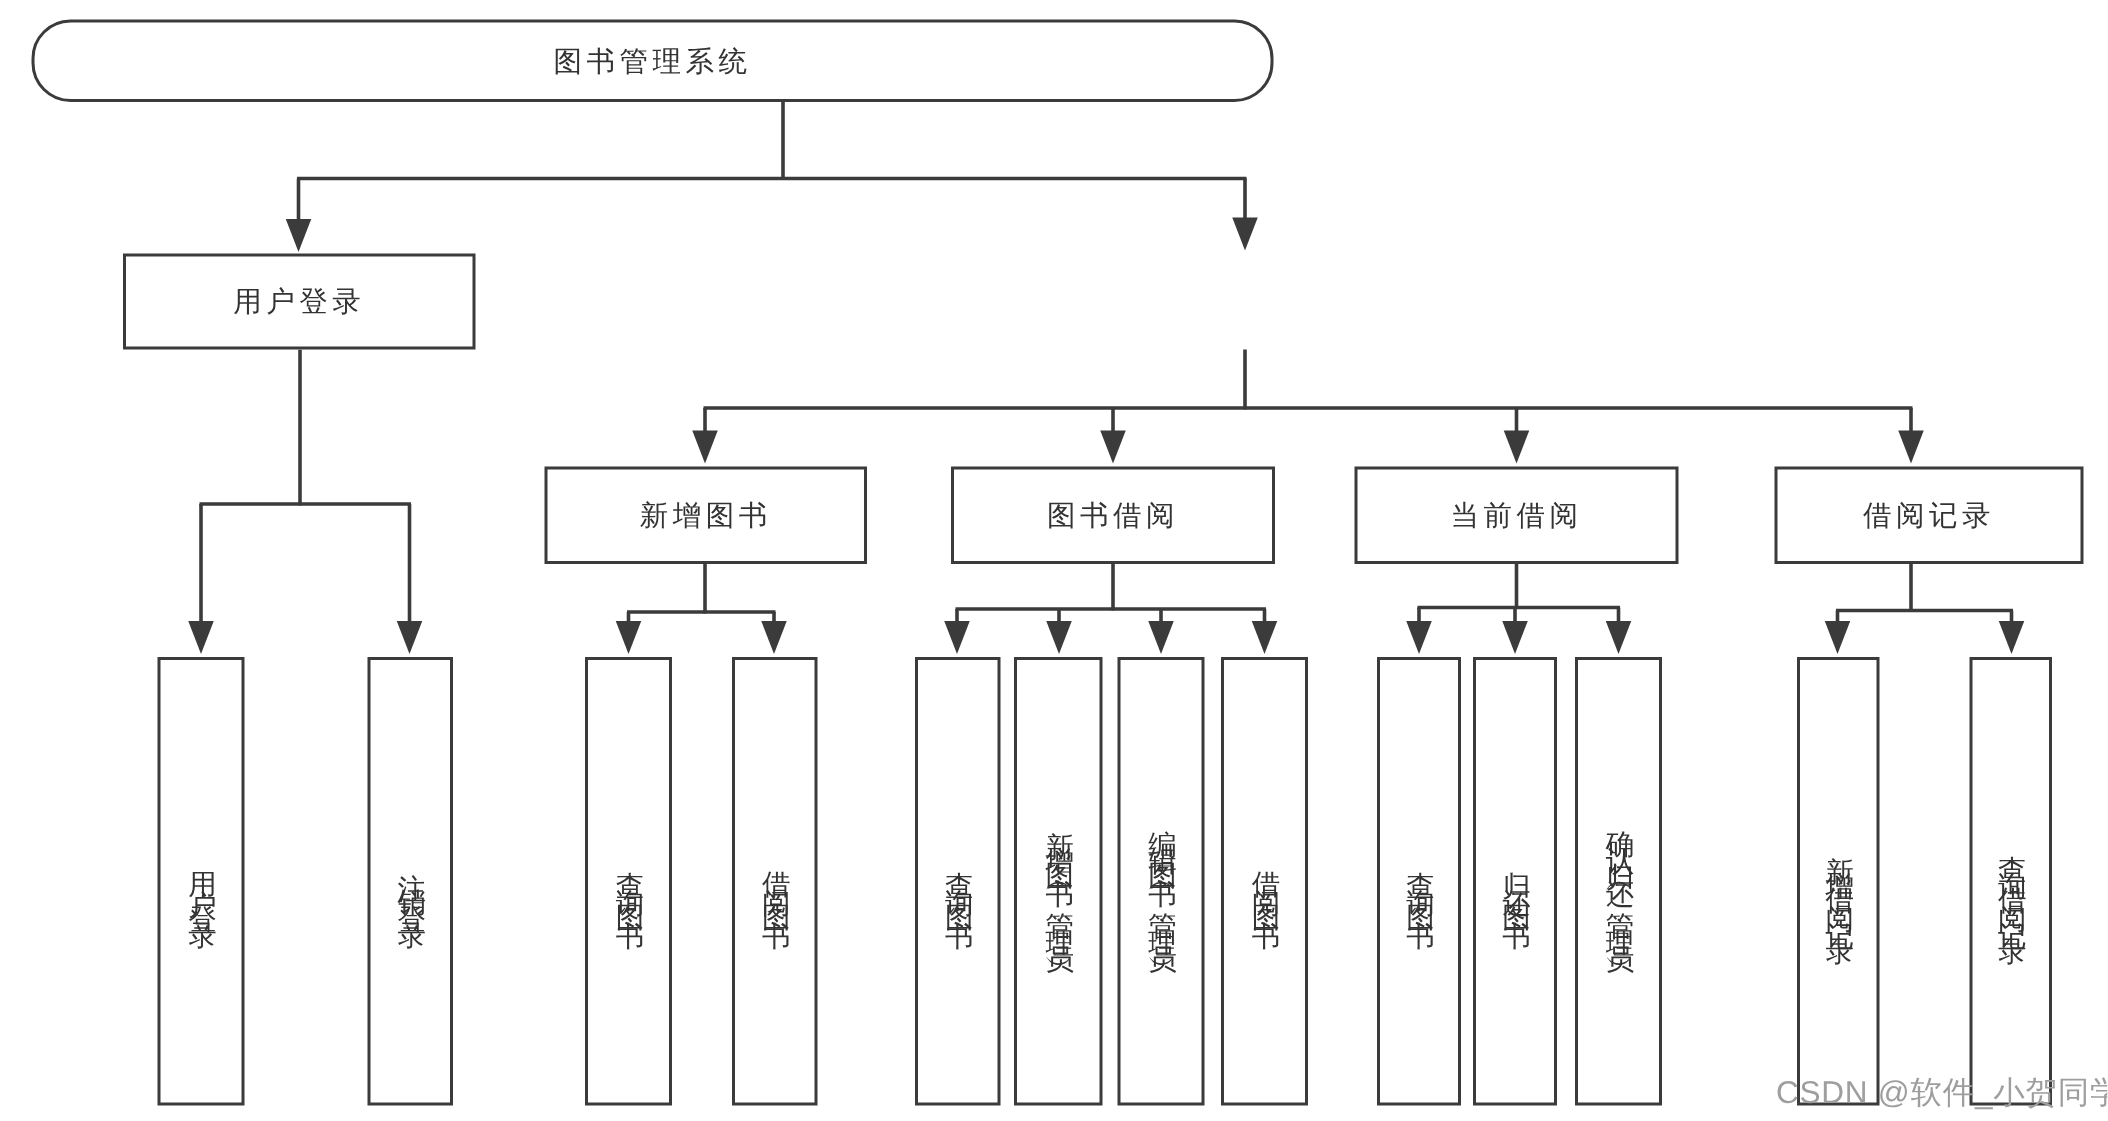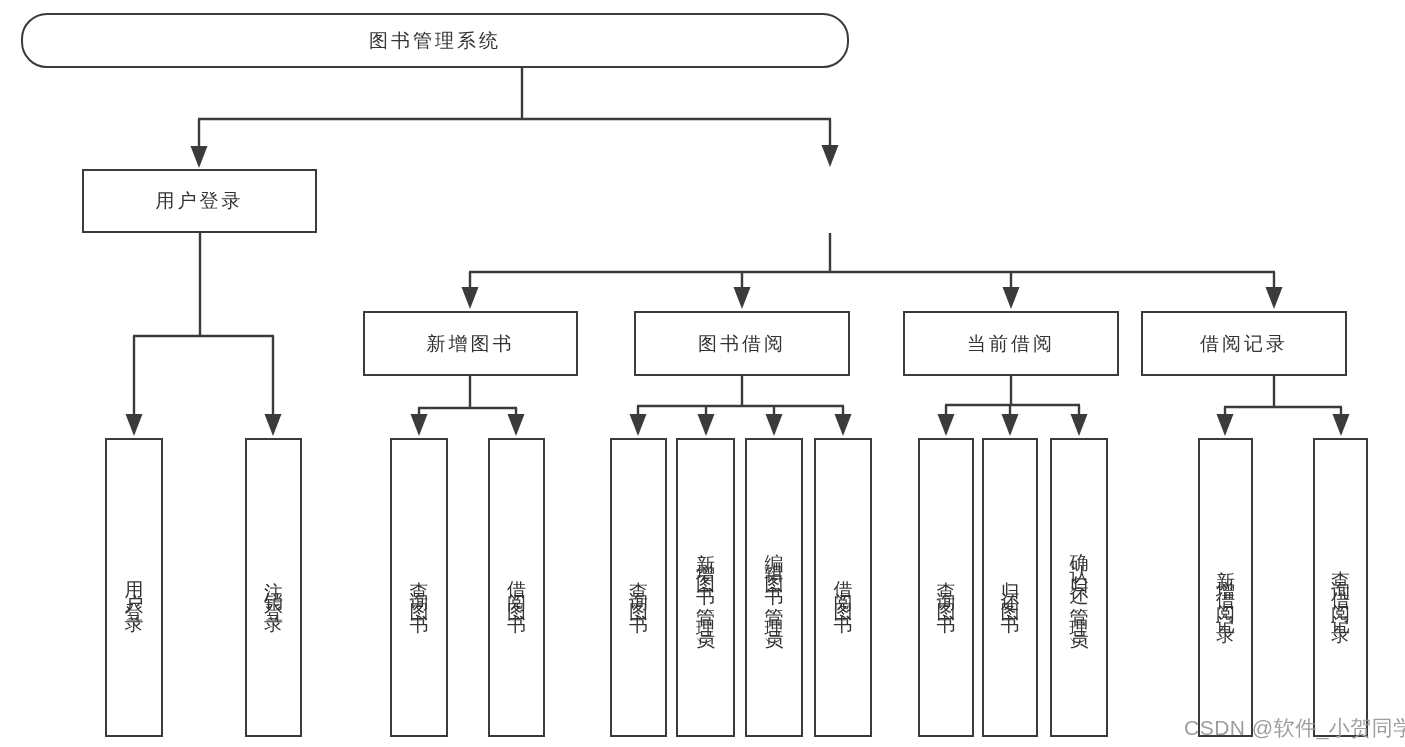--- a/index.html
+++ b/index.html
@@ -106,21 +106,21 @@
     </g>
   </svg>
 
   <div class="box hbox" style="left:21px; top:13px; width:828px; height:55px;border-radius:26px;">图书管理系统</div>
 
   <div class="box hbox" style="left:82px; top:169px; width:235px; height:64px;">用户登录</div>
 
   <div class="box hbox" style="left:363px; top:311px; width:215px; height:65px;">新增图书</div>
   <div class="box hbox" style="left:634px; top:311px; width:216px; height:65px;">图书借阅</div>
   <div class="box hbox" style="left:903px; top:311px; width:216px; height:65px;">当前借阅</div>
-  <div class="box hbox" style="left:1141px; top:311px; width:206px; height:65px;">借阅记录</div>
+  <div class="box hbox" style="left:1183px; top:311px; width:206px; height:65px;">借阅记录</div>
 
   <div class="box vbox" style="left:105px; top:438px; width:58px; height:299px;">
     <span>用户登录</span>
   </div>
   <div class="box vbox" style="left:245px; top:438px; width:57px; height:299px;">
     <span>注销登录</span>
   </div>
 
   <div class="box vbox" style="left:390px; top:438px; width:58px; height:299px;">
     <span>查询图书</span>

